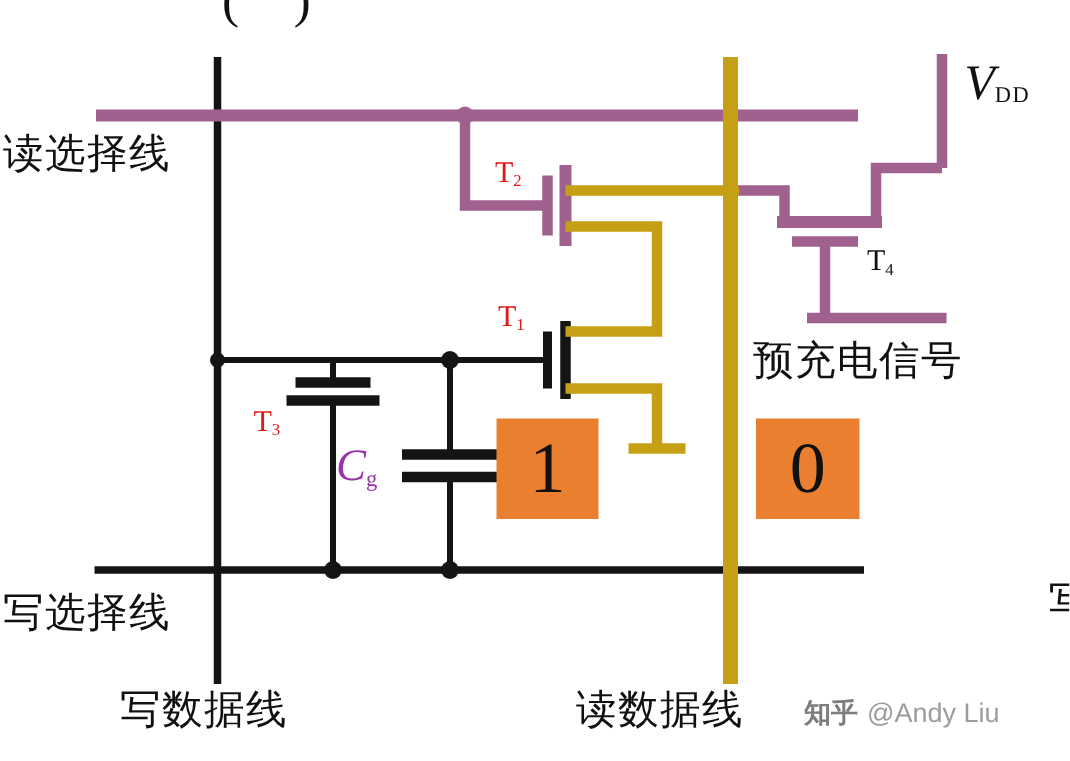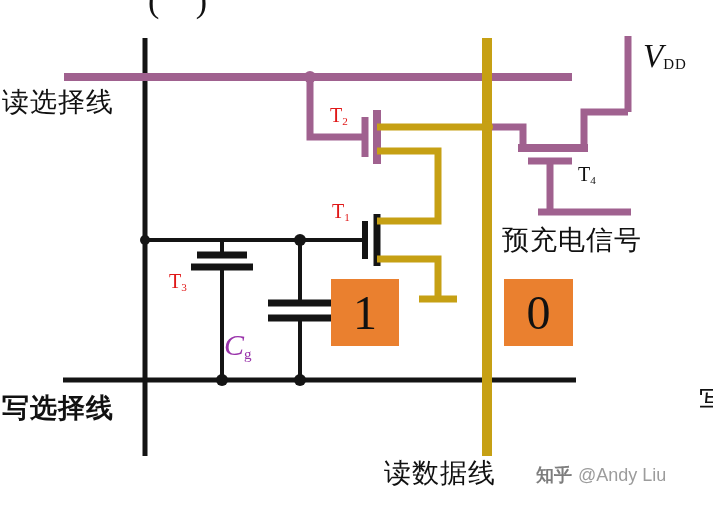--- a/index.html
+++ b/index.html
@@ -76,42 +76,43 @@
     <circle cx="300" cy="240" r="6" fill="var(--wire-black)"></circle>
     <circle cx="145" cy="240" r="5" fill="var(--wire-black)"></circle>
     <circle cx="222" cy="380" r="6" fill="var(--wire-black)"></circle>
     <circle cx="300" cy="380" r="6" fill="var(--wire-black)"></circle>
     <circle cx="487" cy="127" r="6" fill="var(--gold)"></circle>
   </svg>
 
   <div class="lbl figpartial" style="left:148px;top:-19px;">( )</div>
 
   <div class="lbl cjk" style="left:2px;top:88px;">读选择线</div>
-  <div class="lbl cjk" style="left:2px;top:394px;font-weight:bold;">写选择线</div>
+  <div class="lbl cjk" style="left:2px;top:394px;">写选择线</div>
+  <div class="lbl cjk" style="left:80px;top:459px;">写数据线</div>
   <div class="lbl cjk" style="left:384px;top:459px;">读数据线</div>
   <div class="lbl vdd" style="left:643px;top:38px;">
     <span class="vmain">V</span><span class="vddsub">DD</span>
   </div>
 
   <div class="lbl cjk" style="left:502px;top:226px;">预充电信号</div>
 
   <div class="lbl tlabel red" style="left:330px;top:104px;">
     <span>T</span><span class="sub">2</span>
   </div>
   <div class="lbl tlabel red" style="left:332px;top:200px;">
     <span>T</span><span class="sub">1</span>
   </div>
   <div class="lbl tlabel red" style="left:169px;top:270px;">
     <span>T</span><span class="sub">3</span>
   </div>
   <div class="lbl tlabel" style="left:578px;top:163px;">
     <span>T</span><span class="sub">4</span>
   </div>
 
-  <div class="lbl cg" style="left:224px;top:294px;margin-top:34px;">
+  <div class="lbl cg" style="left:224px;top:294px;">
     <span class="cmain">C</span><span class="sub">g</span>
   </div>
 
   <div class="bitbox" style="left:331px;top:279px;width:68px;height:67px;">1</div>
   <div class="bitbox" style="left:504px;top:279px;width:69px;height:67px;">0</div>
 
   <div class="lbl watermark" style="left:536px;top:466px;">
     <span class="brand">知乎</span><span class="handle">@Andy Liu</span>
   </div>
 

